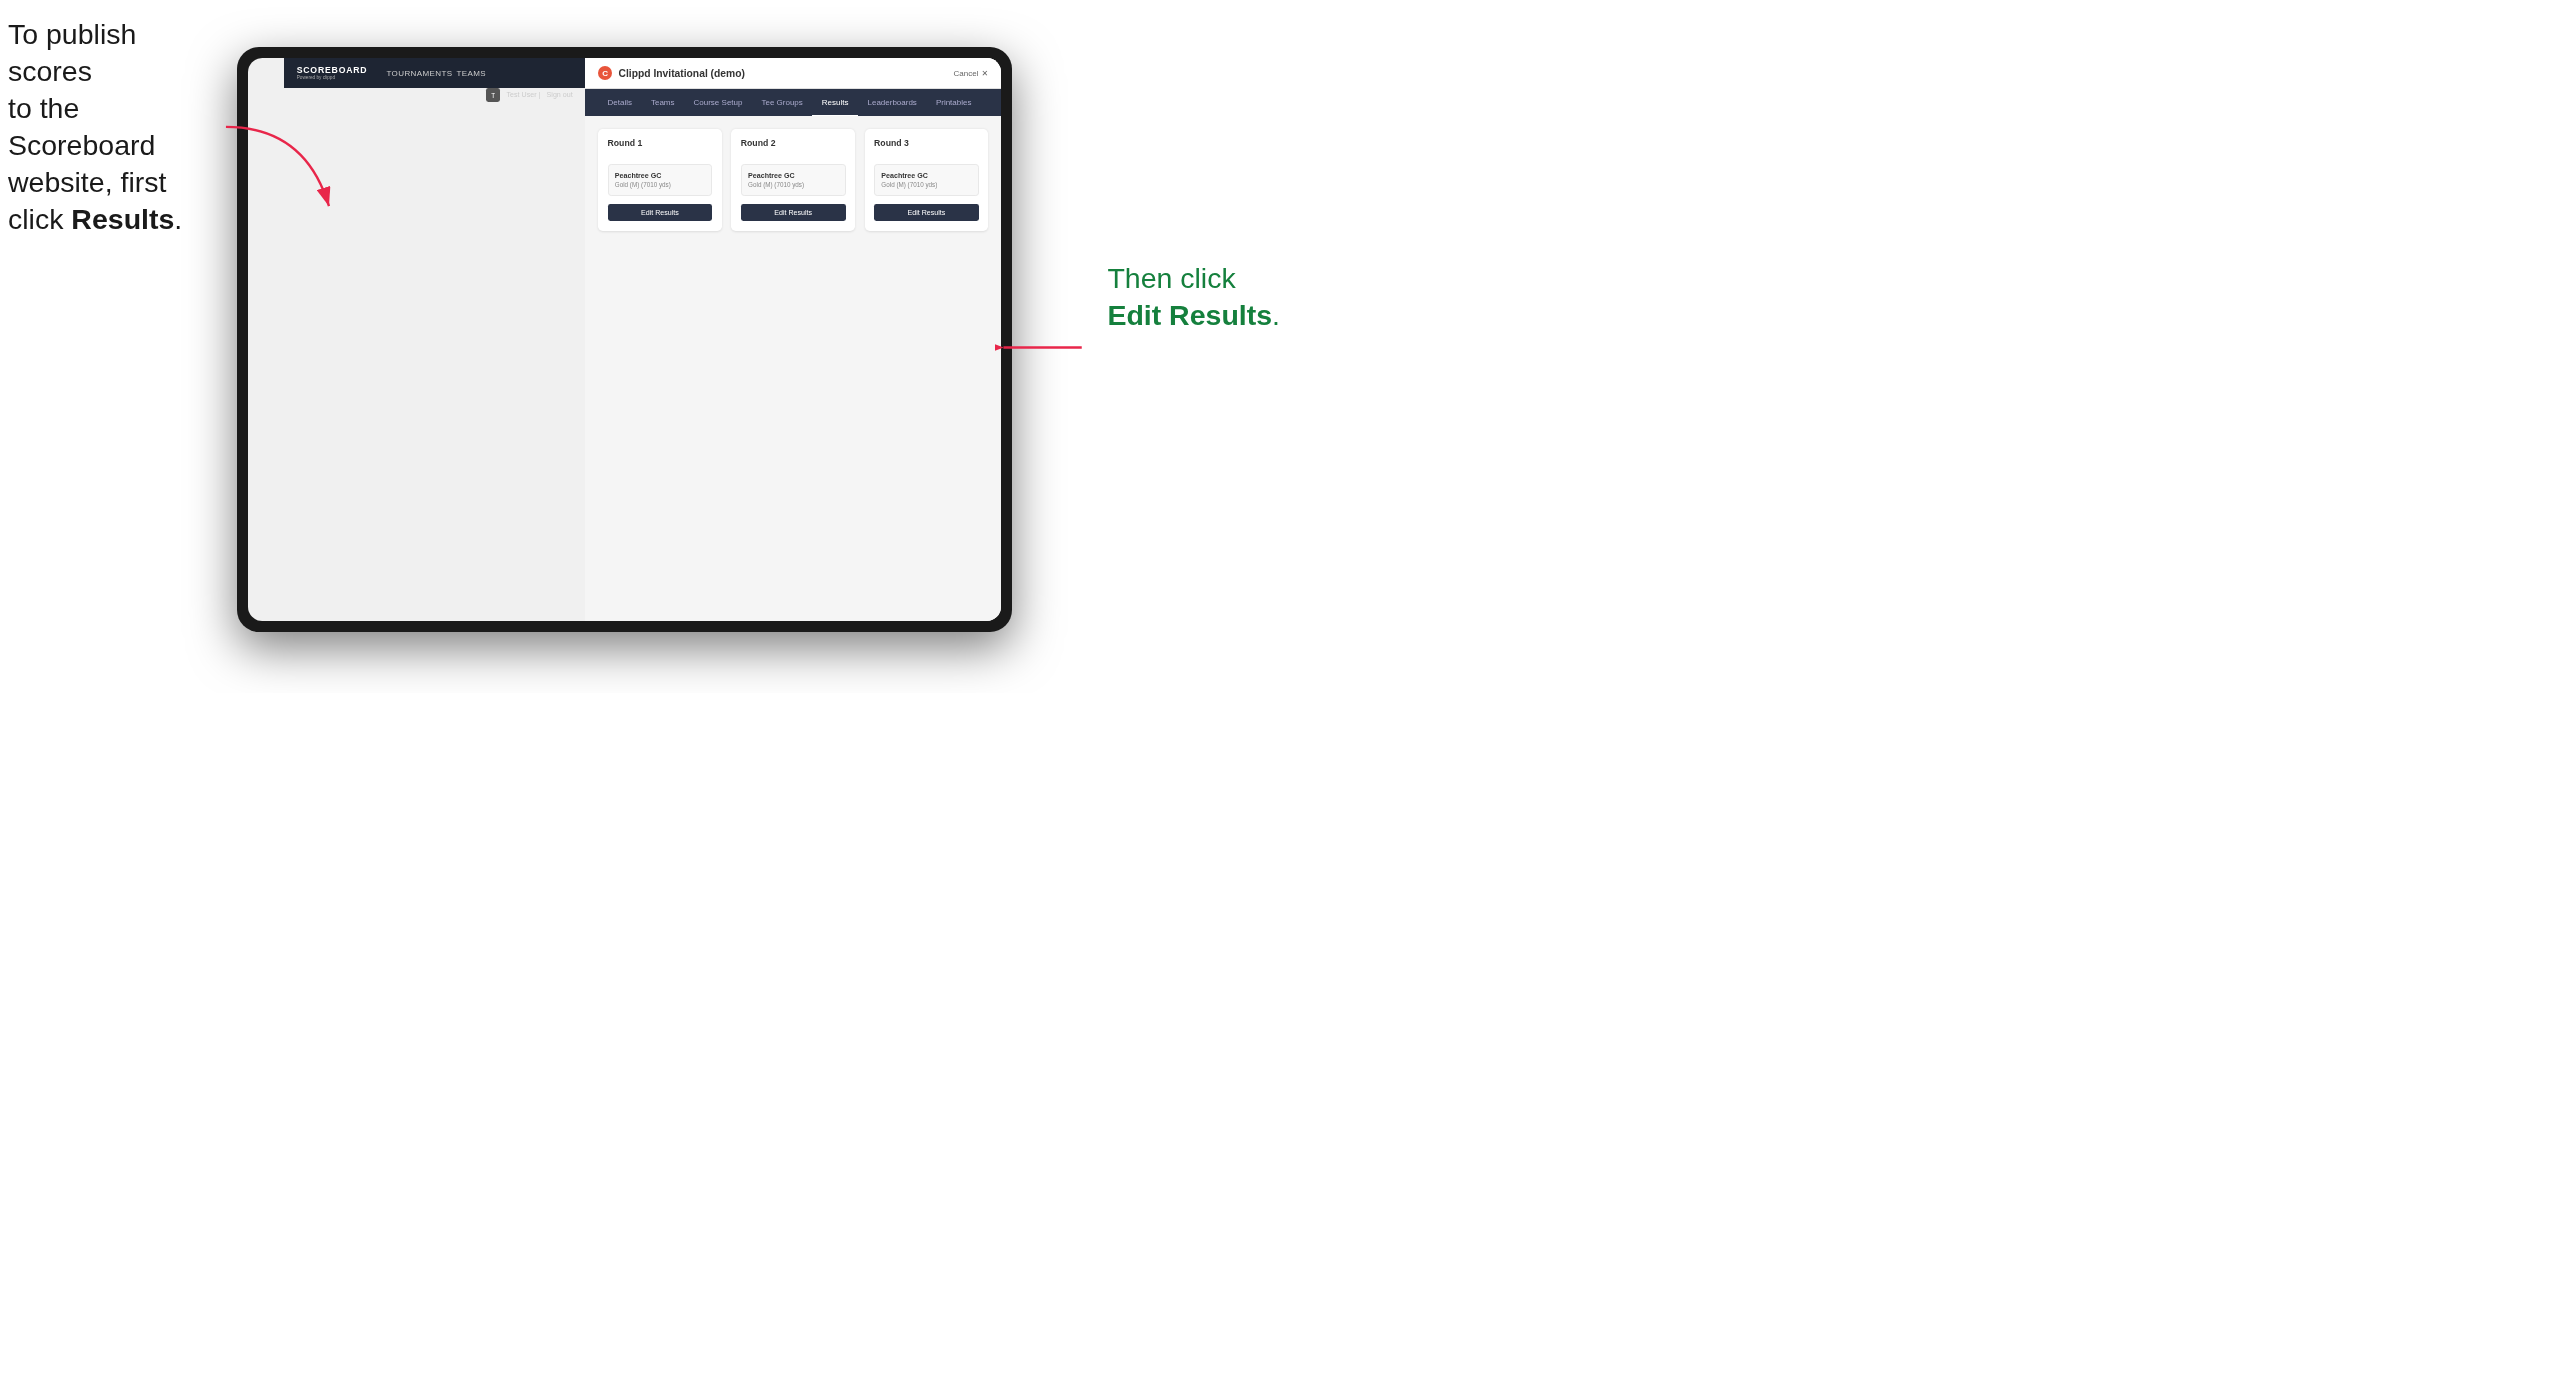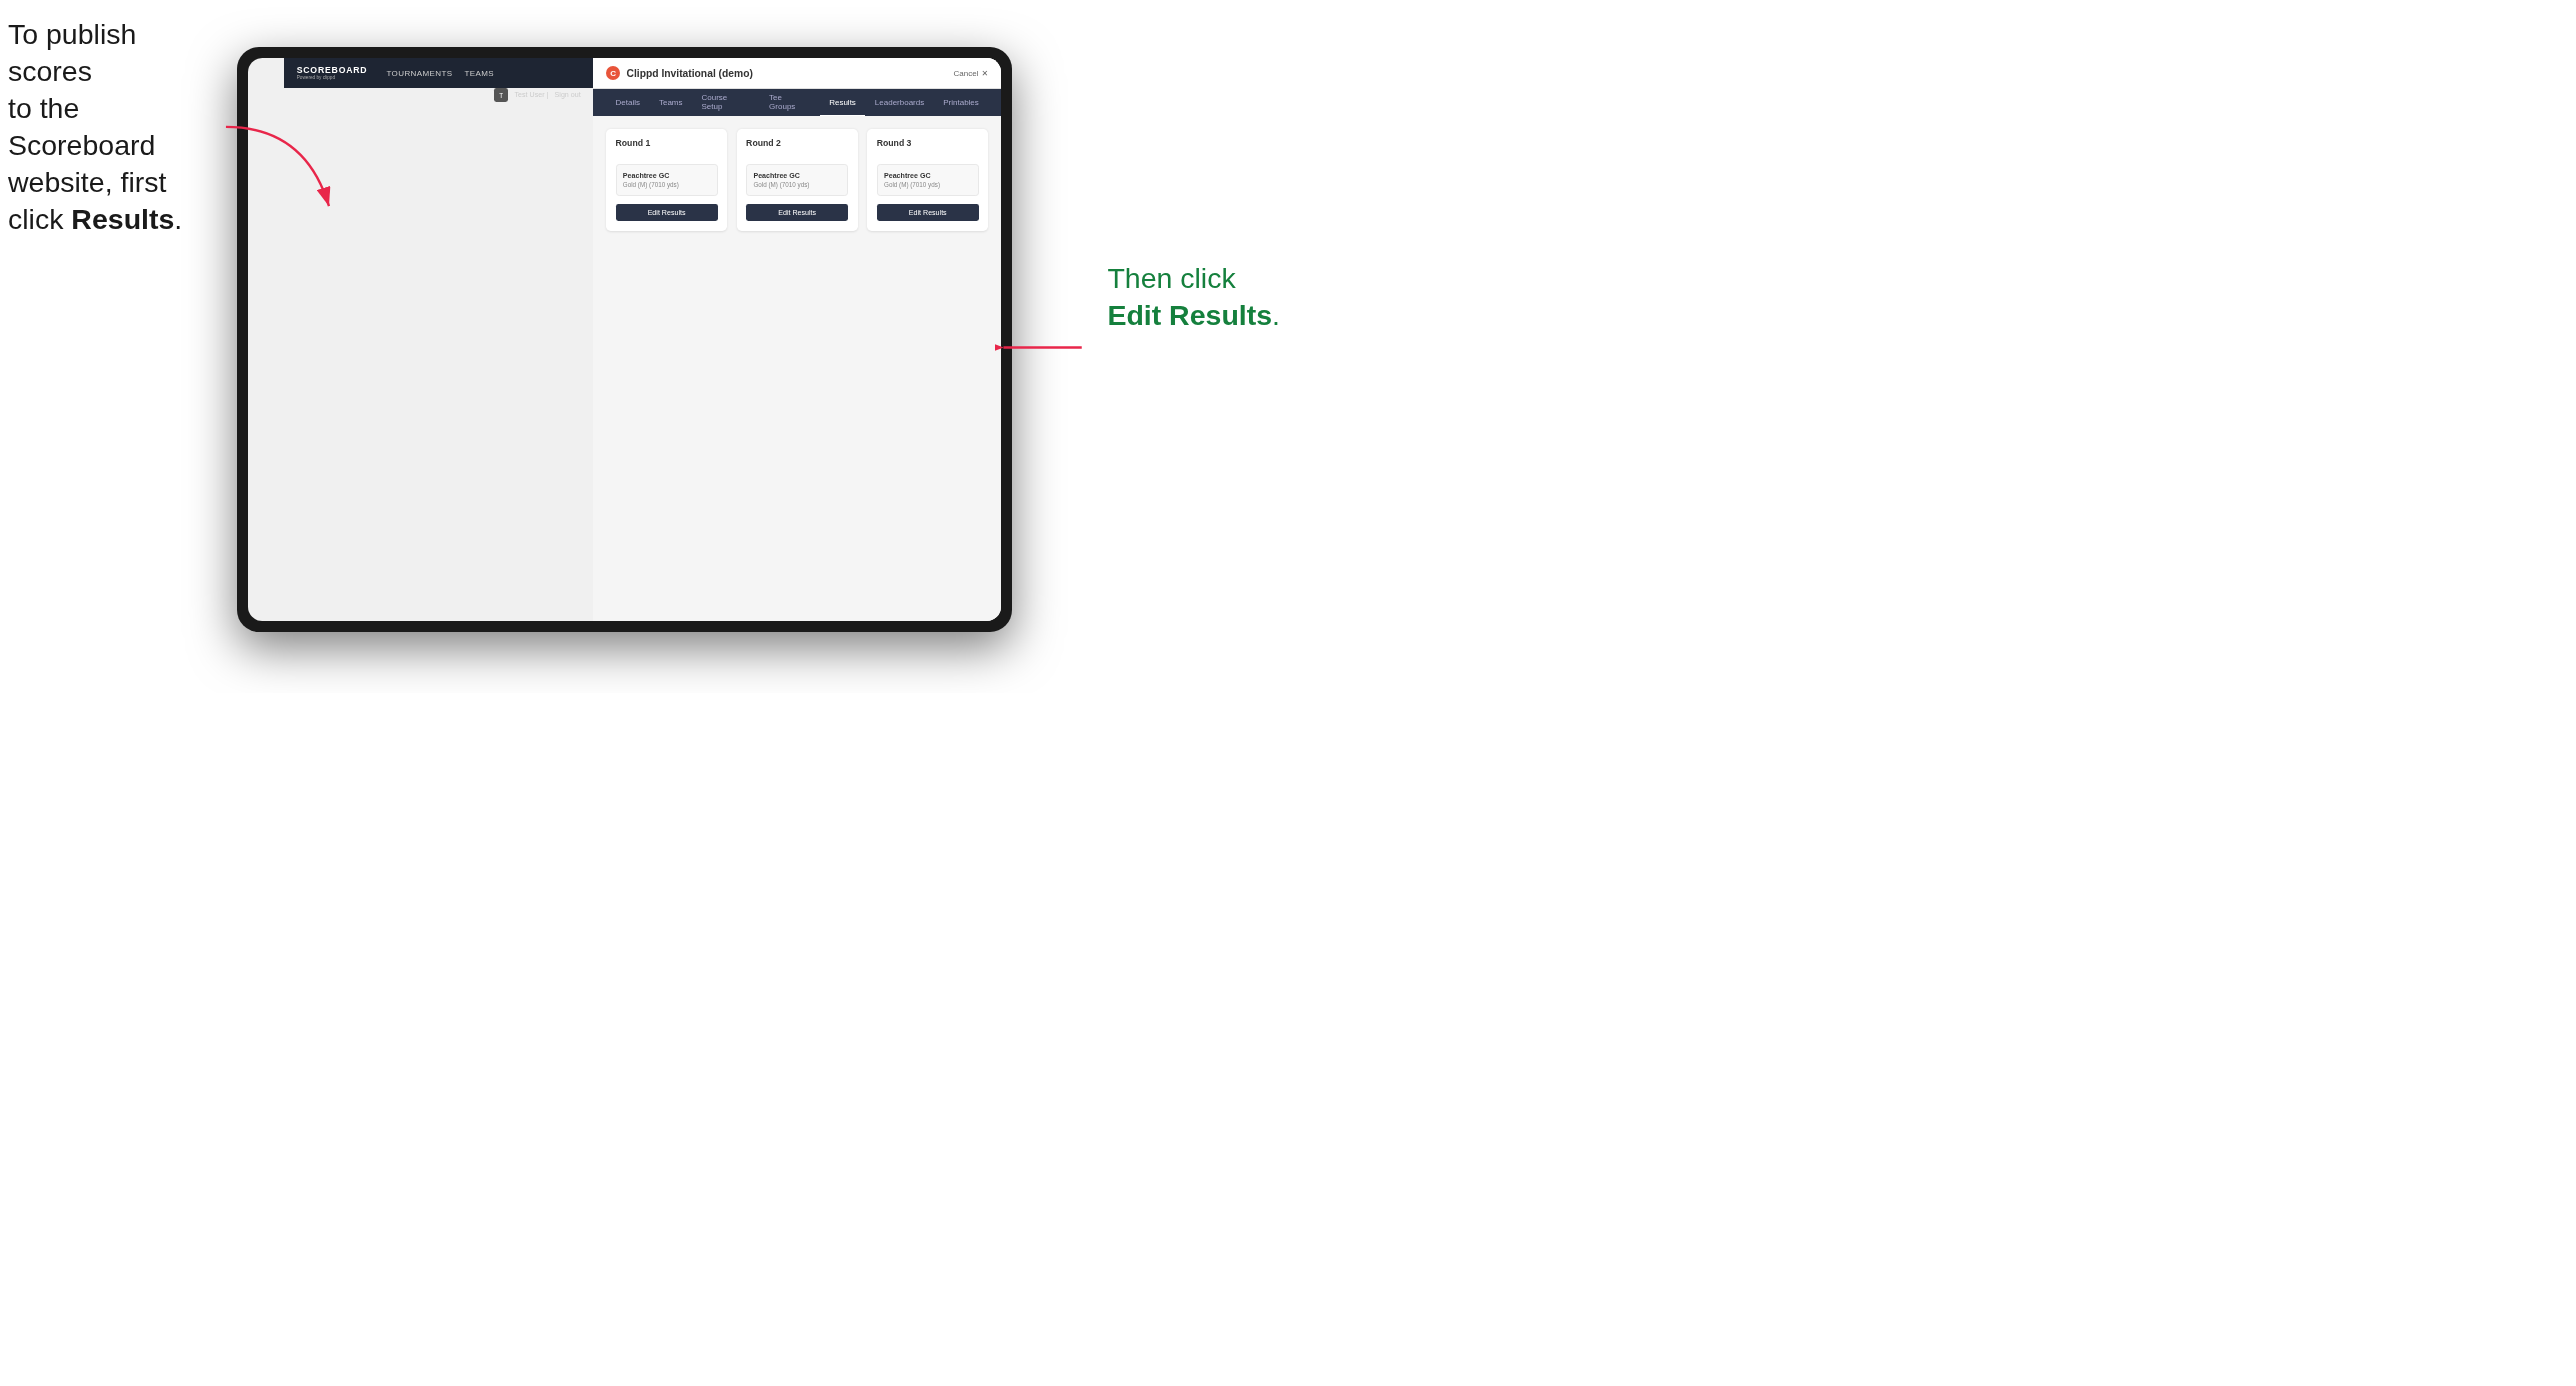--- a/index.html
+++ b/index.html
@@ -103,21 +103,21 @@
     }
 
     .logo-subtitle {
       font-size: 4.7px;
       color: #aaaaaa;
       line-height: 1.2;
     }
 
     .nav-links {
       display: flex;
-      gap: 12px;
+      gap: 4px;
       flex: 1;
     }
 
     .nav-link {
       font-size: 8px;
       color: #cccccc;
       text-decoration: none;
       letter-spacing: 0.4px;
       cursor: pointer;
     }

